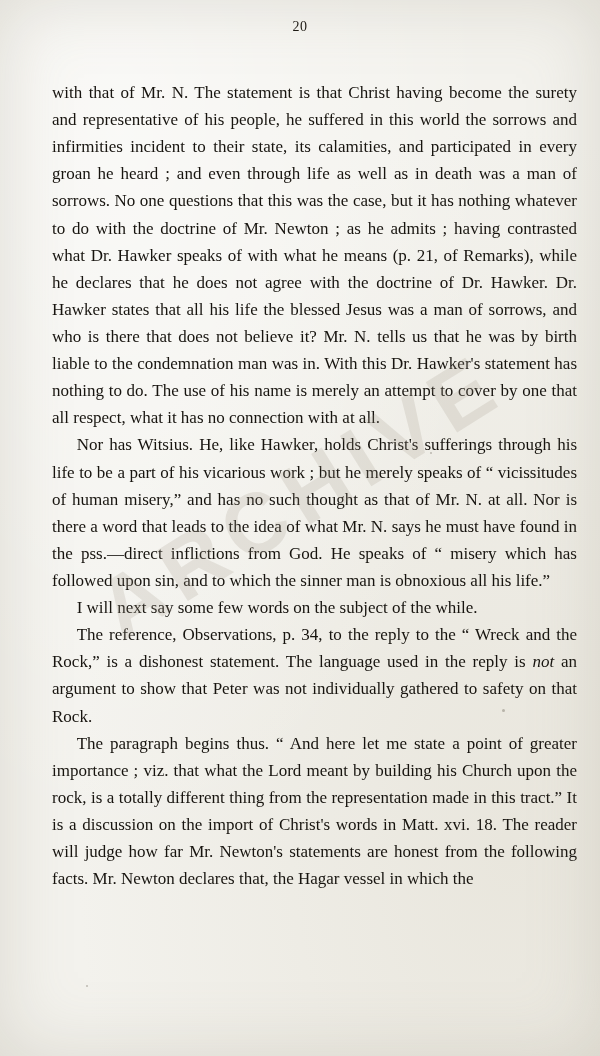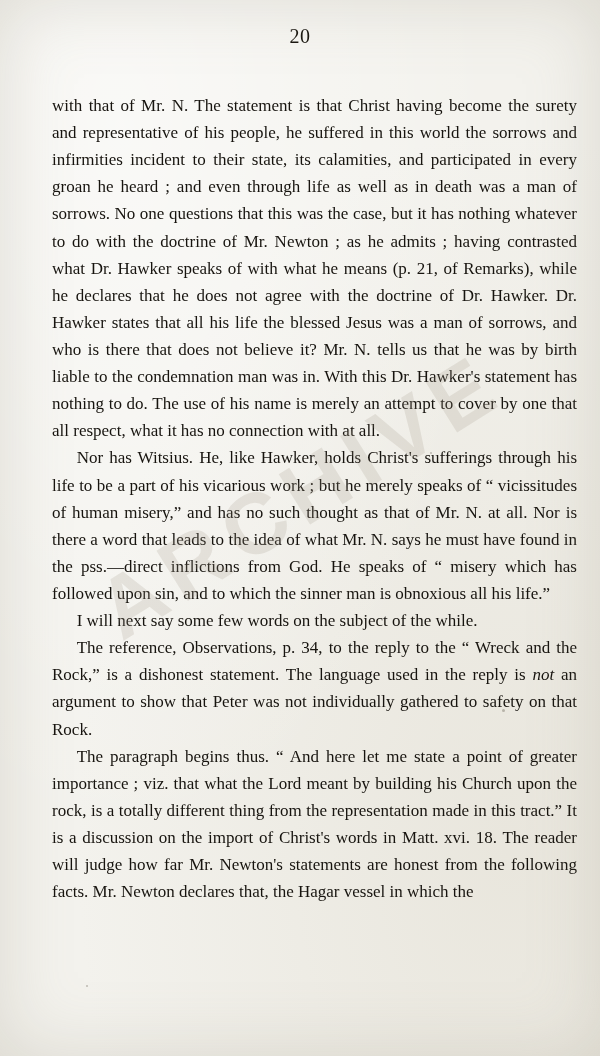--- a/index.html
+++ b/index.html
@@ -18,23 +18,23 @@
   .page {
     position: absolute;
     inset: 0;
     background:
       radial-gradient(ellipse at 20% 12%, rgba(255,255,255,0.55), rgba(255,255,255,0) 55%),
       radial-gradient(ellipse at 85% 80%, rgba(226,222,210,0.6), rgba(255,255,255,0) 60%),
       #f3f2ed;
   }
   .page-number {
     text-align: center;
-    font-size: 20px;
+    font-size: 14px;
     letter-spacing: 0.5px;
-    padding-top: 25px;
+    padding-top: 19px;
     color: #18150f;
   }
   .body-text {
     margin: 4px;
     padding: 40px 19px 0 48px;
     font-size: 17px;
     line-height: 1.595;
     text-align: justify;
     text-justify: inter-word;
     color: #17140f;

